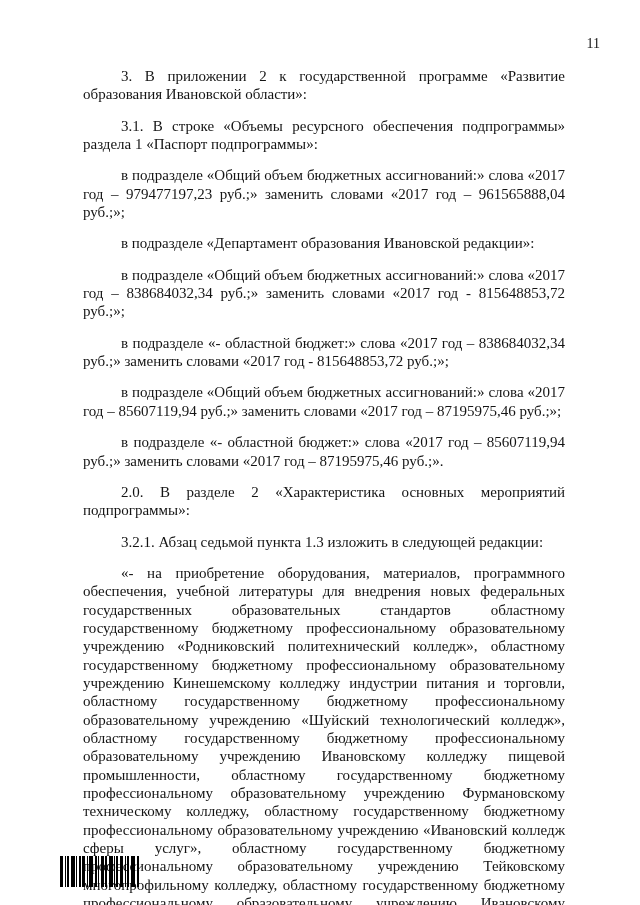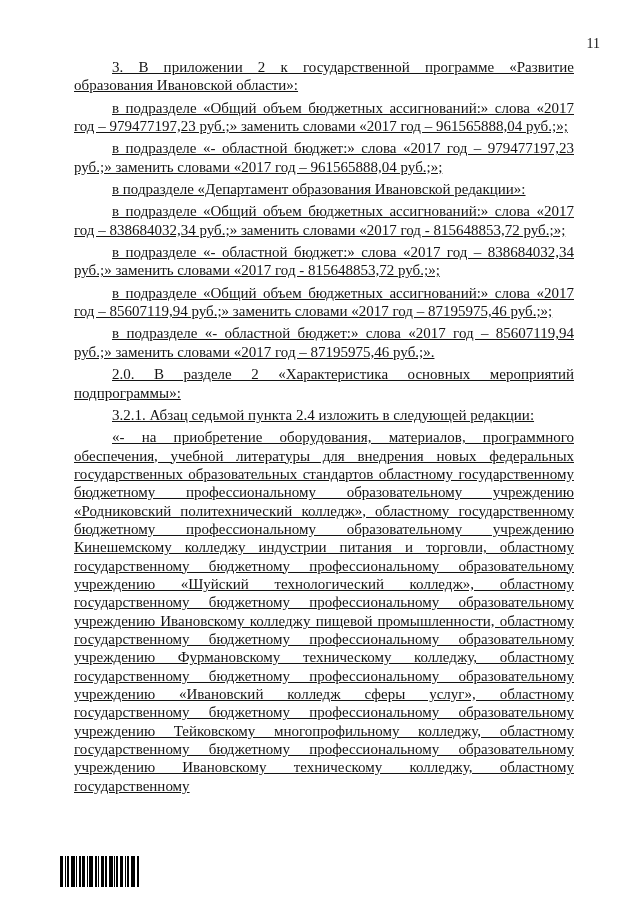--- a/index.html
+++ b/index.html
@@ -27,51 +27,50 @@
   .content {
     position: absolute;
     top: 54px;
     left: 70px;
     width: 508px;
     font-size: 15px;
     line-height: 18.35px;
     text-align: justify;
   }
   .content p {
-    margin: 4px;
+    margin: 13px;
     padding: 0;
     text-indent: 38px;
-    text-decoration: underline;
   }
   .barcode {
     position: absolute;
     left: 60px;
     top: 856px;
     width: 80px;
     height: 31px;
   }
 </style>
 </head>
 <body>
 
 <div class="sheet">
 
   <div class="page-number">11</div>
 
   <div class="content" id="paragraphs">
       <p>3. В приложении 2 к государственной программе «Развитие образования Ивановской области»:</p>
+      <p>3.1. В строке «Объемы ресурсного обеспечения подпрограммы» раздела 1 «Паспорт подпрограммы»:</p>
       <p>в подразделе «Общий объем бюджетных ассигнований:» слова «2017 год – 979477197,23 руб.;» заменить словами «2017 год – 961565888,04 руб.;»;</p>
-      <p>в подразделе «- областной бюджет:» слова «2017 год – 979477197,23 руб.;» заменить словами «2017 год – 961565888,04 руб.;»;</p>
       <p>в подразделе «Департамент образования Ивановской редакции»:</p>
       <p>в подразделе «Общий объем бюджетных ассигнований:» слова «2017 год – 838684032,34 руб.;» заменить словами «2017 год - 815648853,72 руб.;»;</p>
       <p>в подразделе «- областной бюджет:» слова «2017 год – 838684032,34 руб.;» заменить словами «2017 год - 815648853,72 руб.;»;</p>
       <p>в подразделе «Общий объем бюджетных ассигнований:» слова «2017 год – 85607119,94 руб.;» заменить словами «2017 год – 87195975,46 руб.;»;</p>
       <p>в подразделе «- областной бюджет:» слова «2017 год – 85607119,94 руб.;» заменить словами «2017 год – 87195975,46 руб.;».</p>
       <p>2.0. В разделе 2 «Характеристика основных мероприятий подпрограммы»:</p>
-      <p>3.2.1. Абзац седьмой пункта 2.4 изложить в следующей редакции:</p>
+      <p>3.2.1. Абзац седьмой пункта 1.3 изложить в следующей редакции:</p>
       <p>«- на приобретение оборудования, материалов, программного обеспечения, учебной литературы для внедрения новых федеральных государственных образовательных стандартов областному государственному бюджетному профессиональному образовательному учреждению «Родниковский политехнический колледж», областному государственному бюджетному профессиональному образовательному учреждению Кинешемскому колледжу индустрии питания и торговли, областному государственному бюджетному профессиональному образовательному учреждению «Шуйский технологический колледж», областному государственному бюджетному профессиональному образовательному учреждению Ивановскому колледжу пищевой промышленности, областному государственному бюджетному профессиональному образовательному учреждению Фурмановскому техническому колледжу, областному государственному бюджетному профессиональному образовательному учреждению «Ивановский колледж сферы услуг», областному государственному бюджетному профессиональному образовательному учреждению Тейковскому многопрофильному колледжу, областному государственному бюджетному профессиональному образовательному учреждению Ивановскому техническому колледжу, областному государственному</p>
     </div>
 
   <svg class="barcode" viewBox="0 0 80 31" preserveAspectRatio="none" aria-hidden="true">
     <rect x="0" y="0" width="3" height="31" fill="#000"></rect>
     <rect x="5" y="0" width="1" height="31" fill="#000"></rect>
     <rect x="7" y="0" width="2" height="31" fill="#000"></rect>
     <rect x="11" y="0" width="4" height="31" fill="#000"></rect>
     <rect x="16" y="0" width="1" height="31" fill="#000"></rect>
     <rect x="19" y="0" width="2" height="31" fill="#000"></rect>

